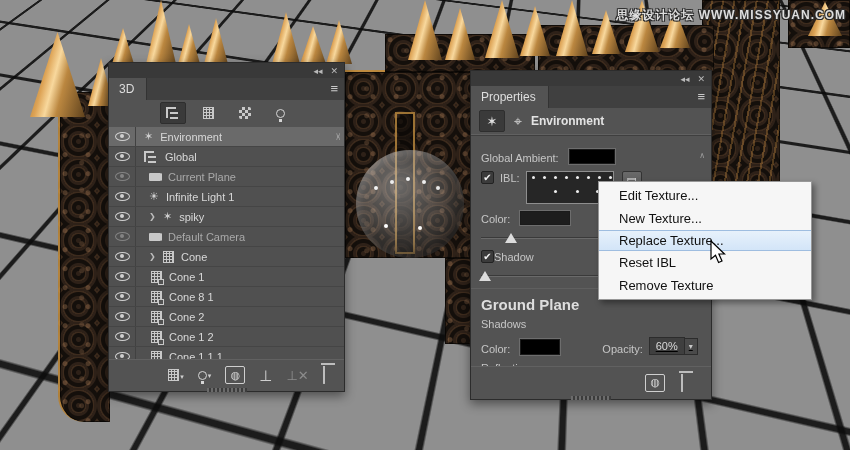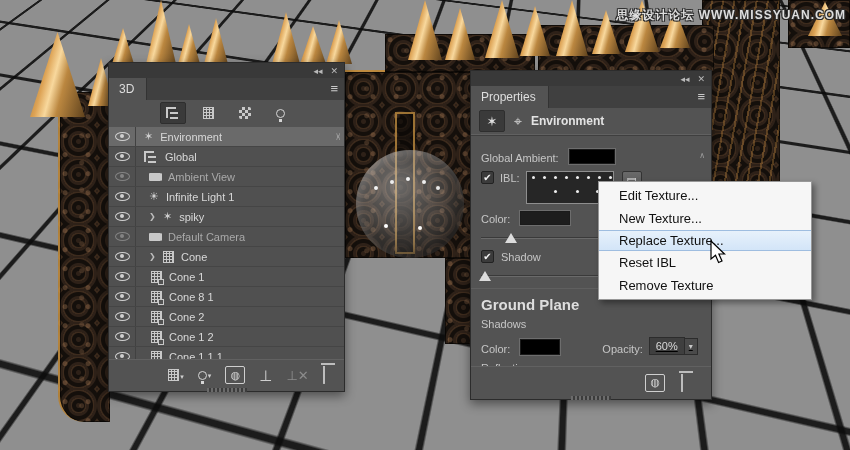--- a/index.html
+++ b/index.html
@@ -247,21 +247,21 @@
             <span class="treeic"></span>
             <span class="rowlabel">Global</span>
           </span>
       </div>
       <div class="row i1 dim">
         <span class="eyecell">
             <span class="eye"></span>
           </span>
         <span class="rowbody">
             <span class="camera"></span>
-            <span class="rowlabel">Ambient View</span>
+            <span class="rowlabel">Current Plane</span>
           </span>
       </div>
       <div class="row i1">
         <span class="eyecell">
             <span class="eye"></span>
           </span>
         <span class="rowbody">
             <span class="glyphic">☀</span>
             <span class="rowlabel">Infinite Light 1</span>
           </span>
@@ -393,21 +393,21 @@
       <div class="prow" style="margin-top:4px;">
         <span class="plabel">Color:</span>
         <span class="swatch" style="width:50px;height:14px;background:#1d1d1d;margin-left:10px;"></span>
       </div>
       <div class="slider">
         <div class="groove"></div>
         <div class="thumb" style="left:24px;"></div>
       </div>
       <div class="prow" style="margin-top:6px;">
         <span class="checkbox">✔</span>
-        <span class="plabel" style="margin-left:7px;">Shadow</span>
+        <span class="plabel" style="">Shadow</span>
       </div>
       <div class="slider">
         <div class="groove"></div>
         <div class="thumb" style="left:-2px;"></div>
       </div>
       <div class="sepline"></div>
       <div class="prow" style="margin-bottom:5px;">
         <span class="pbold">Ground Plane</span>
       </div>
       <div class="prow" style="">

